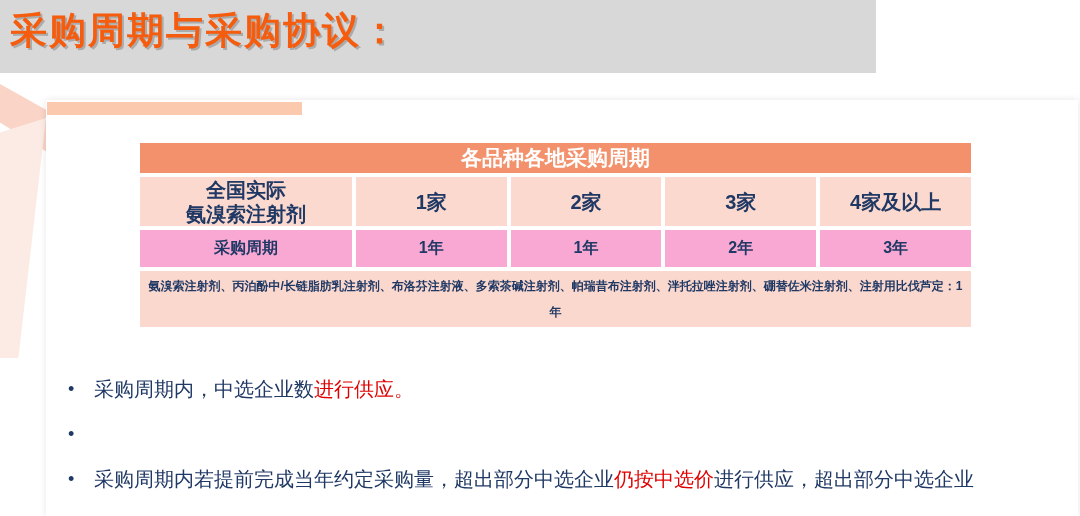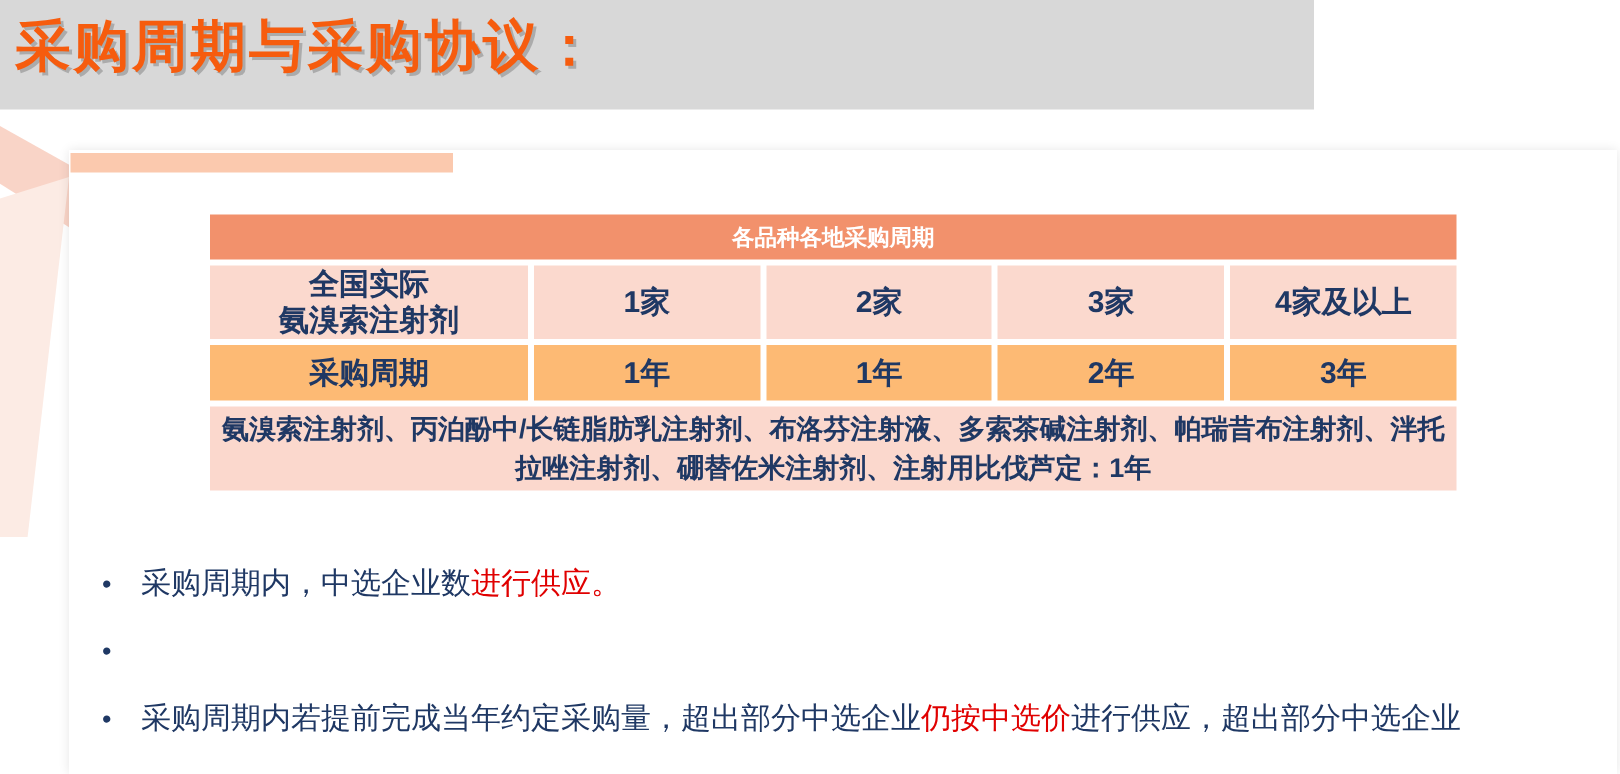--- a/index.html
+++ b/index.html
@@ -55,26 +55,26 @@
     border-collapse:separate; border-spacing:4px;
     table-layout:fixed;
     color:#1f3864;
   }
   .cycle-table td, .cycle-table th {
     text-align:center; vertical-align:middle;
     font-weight:bold;
   }
   .caption-cell {
     background:#f2916c; color:#ffffff;
-    font-size:15px; height:30px;
+    font-size:21px; height:30px;
   }
   .row-enterprises td { background:#fbd9ce; font-size:20px; height:49px; line-height:24px; }
-  .row-cycle td { background:#fdba74; font-size:20px; height:37px;margin-left:41px; }
+  .row-cycle td { background:#f9a8d4; font-size:16px; height:37px;margin-left:41px; }
   .note-cell {
-    background:#fbd8cd; font-size:18px; height:52px;
+    background:#fbd8cd; font-size:12px; height:52px;
     line-height:26px; padding:2px 8px;
   }
   .col-label { width:26%; }
   .col-n { width:18.5%; }
 
   
   .bullets {
     position:absolute; left:16px; top:278px; width:1008px;
     color:#1f3864; font-size:20px;
   }

